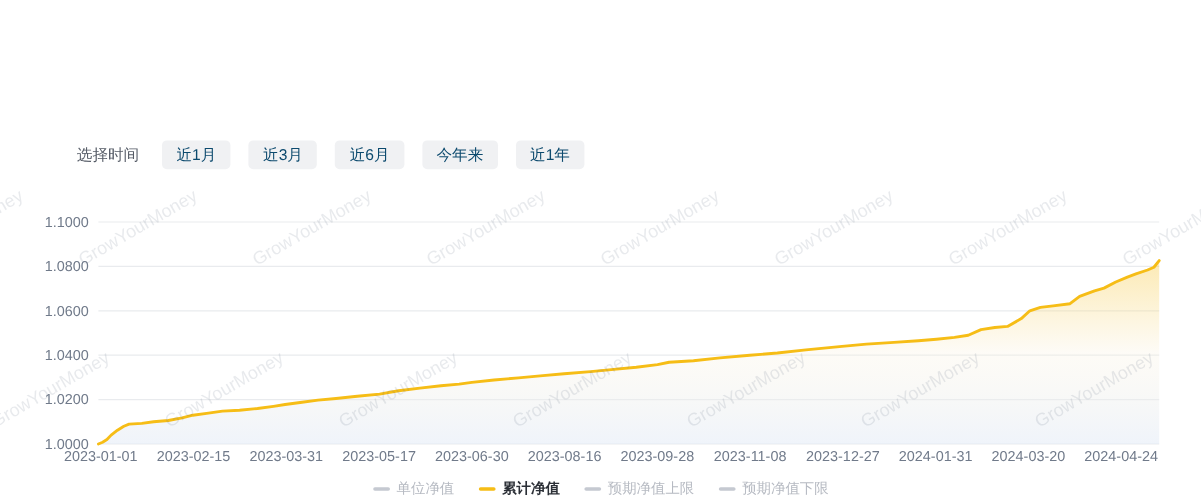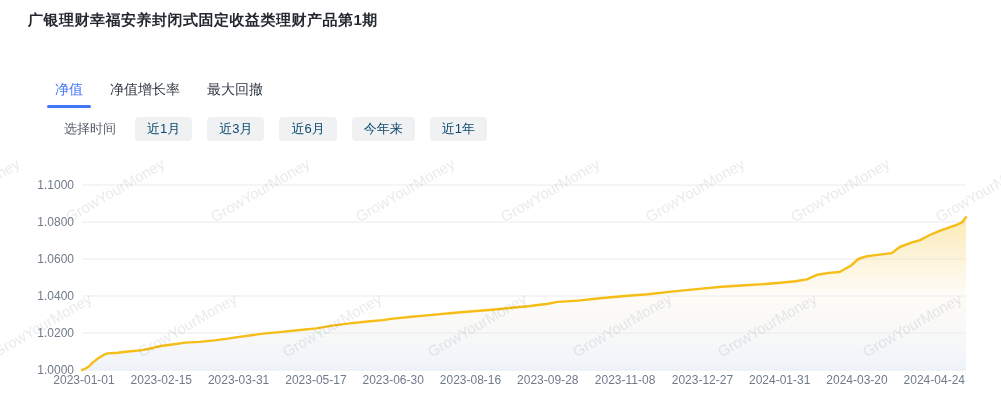--- a/index.html
+++ b/index.html
@@ -45,33 +45,21 @@
   .wm {
     position: absolute; white-space: nowrap; font-size: 15px;
     color: rgba(100, 112, 135, 0.15);
     transform: translate(-50%, -50%) rotate(-30deg);
   }
 </style>
 </head>
 <body>
 
 <div class="page">
-  <h1 class="page-title">广银理财幸福安养封闭式固定收益类理财产品第1期</h1>
 
-  <div class="tabs">
-    <div class="tab active">
-      <span>净值</span>
-    </div>
-    <div class="tab">
-      <span>净值增长率</span>
-    </div>
-    <div class="tab">
-      <span>最大回撤</span>
-    </div>
-  </div>
 
   <div class="time-row">
     <span class="time-label">选择时间</span>
     <button class="time-btn">近1月</button>
     <button class="time-btn">近3月</button>
     <button class="time-btn">近6月</button>
     <button class="time-btn">今年来</button>
     <button class="time-btn">近1年</button>
   </div>
 
@@ -106,20 +94,38 @@
         <text x="625.1" y="224" text-anchor="middle" font-size="12" fill="#707a8a">2023-11-08</text>
         <text x="702.4" y="224" text-anchor="middle" font-size="12" fill="#707a8a">2023-12-27</text>
         <text x="779.6999999999999" y="224" text-anchor="middle" font-size="12" fill="#707a8a">2024-01-31</text>
         <text x="857" y="224" text-anchor="middle" font-size="12" fill="#707a8a">2024-03-20</text>
         <text x="934.3" y="224" text-anchor="middle" font-size="12" fill="#707a8a">2024-04-24</text>
         <path d="M82.0,210 L82.0,210.0 L85.5,208.5 L89.1,206.3 L92.6,202.6 L97.9,198.5 L103.2,195.2 L107.6,193.4 L118.2,192.8 L128.0,191.5 L140.3,190.4 L151.8,188.2 L160.7,186.0 L172.2,184.5 L185.4,182.6 L199.6,181.9 L214.6,180.4 L227.9,178.6 L237.6,177.1 L251.7,175.2 L265.0,173.4 L280.0,172.1 L297.7,170.2 L316.3,168.4 L332.2,165.6 L349.9,163.4 L367.5,161.5 L382.6,160.1 L393.2,158.6 L411.7,156.7 L432.1,154.9 L452.4,153.0 L470.1,151.5 L492.2,149.7 L511.6,147.8 L530.2,146.0 L547.9,143.8 L557.6,141.9 L577.9,140.6 L600.0,138.2 L624.8,136.0 L647.8,134.2 L671.6,131.6 L701.7,128.6 L722.0,126.8 L745.0,125.3 L765.3,124.0 L780.4,122.7 L795.4,121.2 L806.9,119.4 L817.5,114.7 L829.0,112.9 L839.6,112.0 L851.1,105.5 L858.2,99.0 L867.0,96.2 L877.6,94.9 L891.7,93.1 L899.7,87.0 L912.1,82.4 L920.0,80.1 L929.8,75.0 L939.5,70.9 L946.6,68.3 L956.3,65.0 L961.6,62.7 L966.0,57.2 L966.0,210 Z" fill="url(#areaGrad)" stroke="none"></path>
         <path d="M82.0,210.0 L85.5,208.5 L89.1,206.3 L92.6,202.6 L97.9,198.5 L103.2,195.2 L107.6,193.4 L118.2,192.8 L128.0,191.5 L140.3,190.4 L151.8,188.2 L160.7,186.0 L172.2,184.5 L185.4,182.6 L199.6,181.9 L214.6,180.4 L227.9,178.6 L237.6,177.1 L251.7,175.2 L265.0,173.4 L280.0,172.1 L297.7,170.2 L316.3,168.4 L332.2,165.6 L349.9,163.4 L367.5,161.5 L382.6,160.1 L393.2,158.6 L411.7,156.7 L432.1,154.9 L452.4,153.0 L470.1,151.5 L492.2,149.7 L511.6,147.8 L530.2,146.0 L547.9,143.8 L557.6,141.9 L577.9,140.6 L600.0,138.2 L624.8,136.0 L647.8,134.2 L671.6,131.6 L701.7,128.6 L722.0,126.8 L745.0,125.3 L765.3,124.0 L780.4,122.7 L795.4,121.2 L806.9,119.4 L817.5,114.7 L829.0,112.9 L839.6,112.0 L851.1,105.5 L858.2,99.0 L867.0,96.2 L877.6,94.9 L891.7,93.1 L899.7,87.0 L912.1,82.4 L920.0,80.1 L929.8,75.0 L939.5,70.9 L946.6,68.3 L956.3,65.0 L961.6,62.7 L966.0,57.2" fill="none" stroke="#F6BD16" stroke-width="2.4" stroke-linejoin="round" stroke-linecap="round"></path>
       </svg>
   </div>
 
+  <div class="legend">
+    <div class="legend-item">
+      <span class="dash" style="background: rgb(197, 201, 209);"></span>
+      <span>单位净值</span>
+    </div>
+    <div class="legend-item active">
+      <span class="dash" style="background: rgb(246, 189, 22);"></span>
+      <span>累计净值</span>
+    </div>
+    <div class="legend-item">
+      <span class="dash" style="background: rgb(197, 201, 209);"></span>
+      <span>预期净值上限</span>
+    </div>
+    <div class="legend-item">
+      <span class="dash" style="background: rgb(197, 201, 209);"></span>
+      <span>预期净值下限</span>
+    </div>
+  </div>
 
   <div class="wm-layer" id="wm-layer">
       <span class="wm" style="left: -30px; top: 190px;">GrowYourMoney</span>
       <span class="wm" style="left: 115px; top: 190px;">GrowYourMoney</span>
       <span class="wm" style="left: 260px; top: 190px;">GrowYourMoney</span>
       <span class="wm" style="left: 405px; top: 190px;">GrowYourMoney</span>
       <span class="wm" style="left: 550px; top: 190px;">GrowYourMoney</span>
       <span class="wm" style="left: 695px; top: 190px;">GrowYourMoney</span>
       <span class="wm" style="left: 840px; top: 190px;">GrowYourMoney</span>
       <span class="wm" style="left: 985px; top: 190px;">GrowYourMoney</span>

